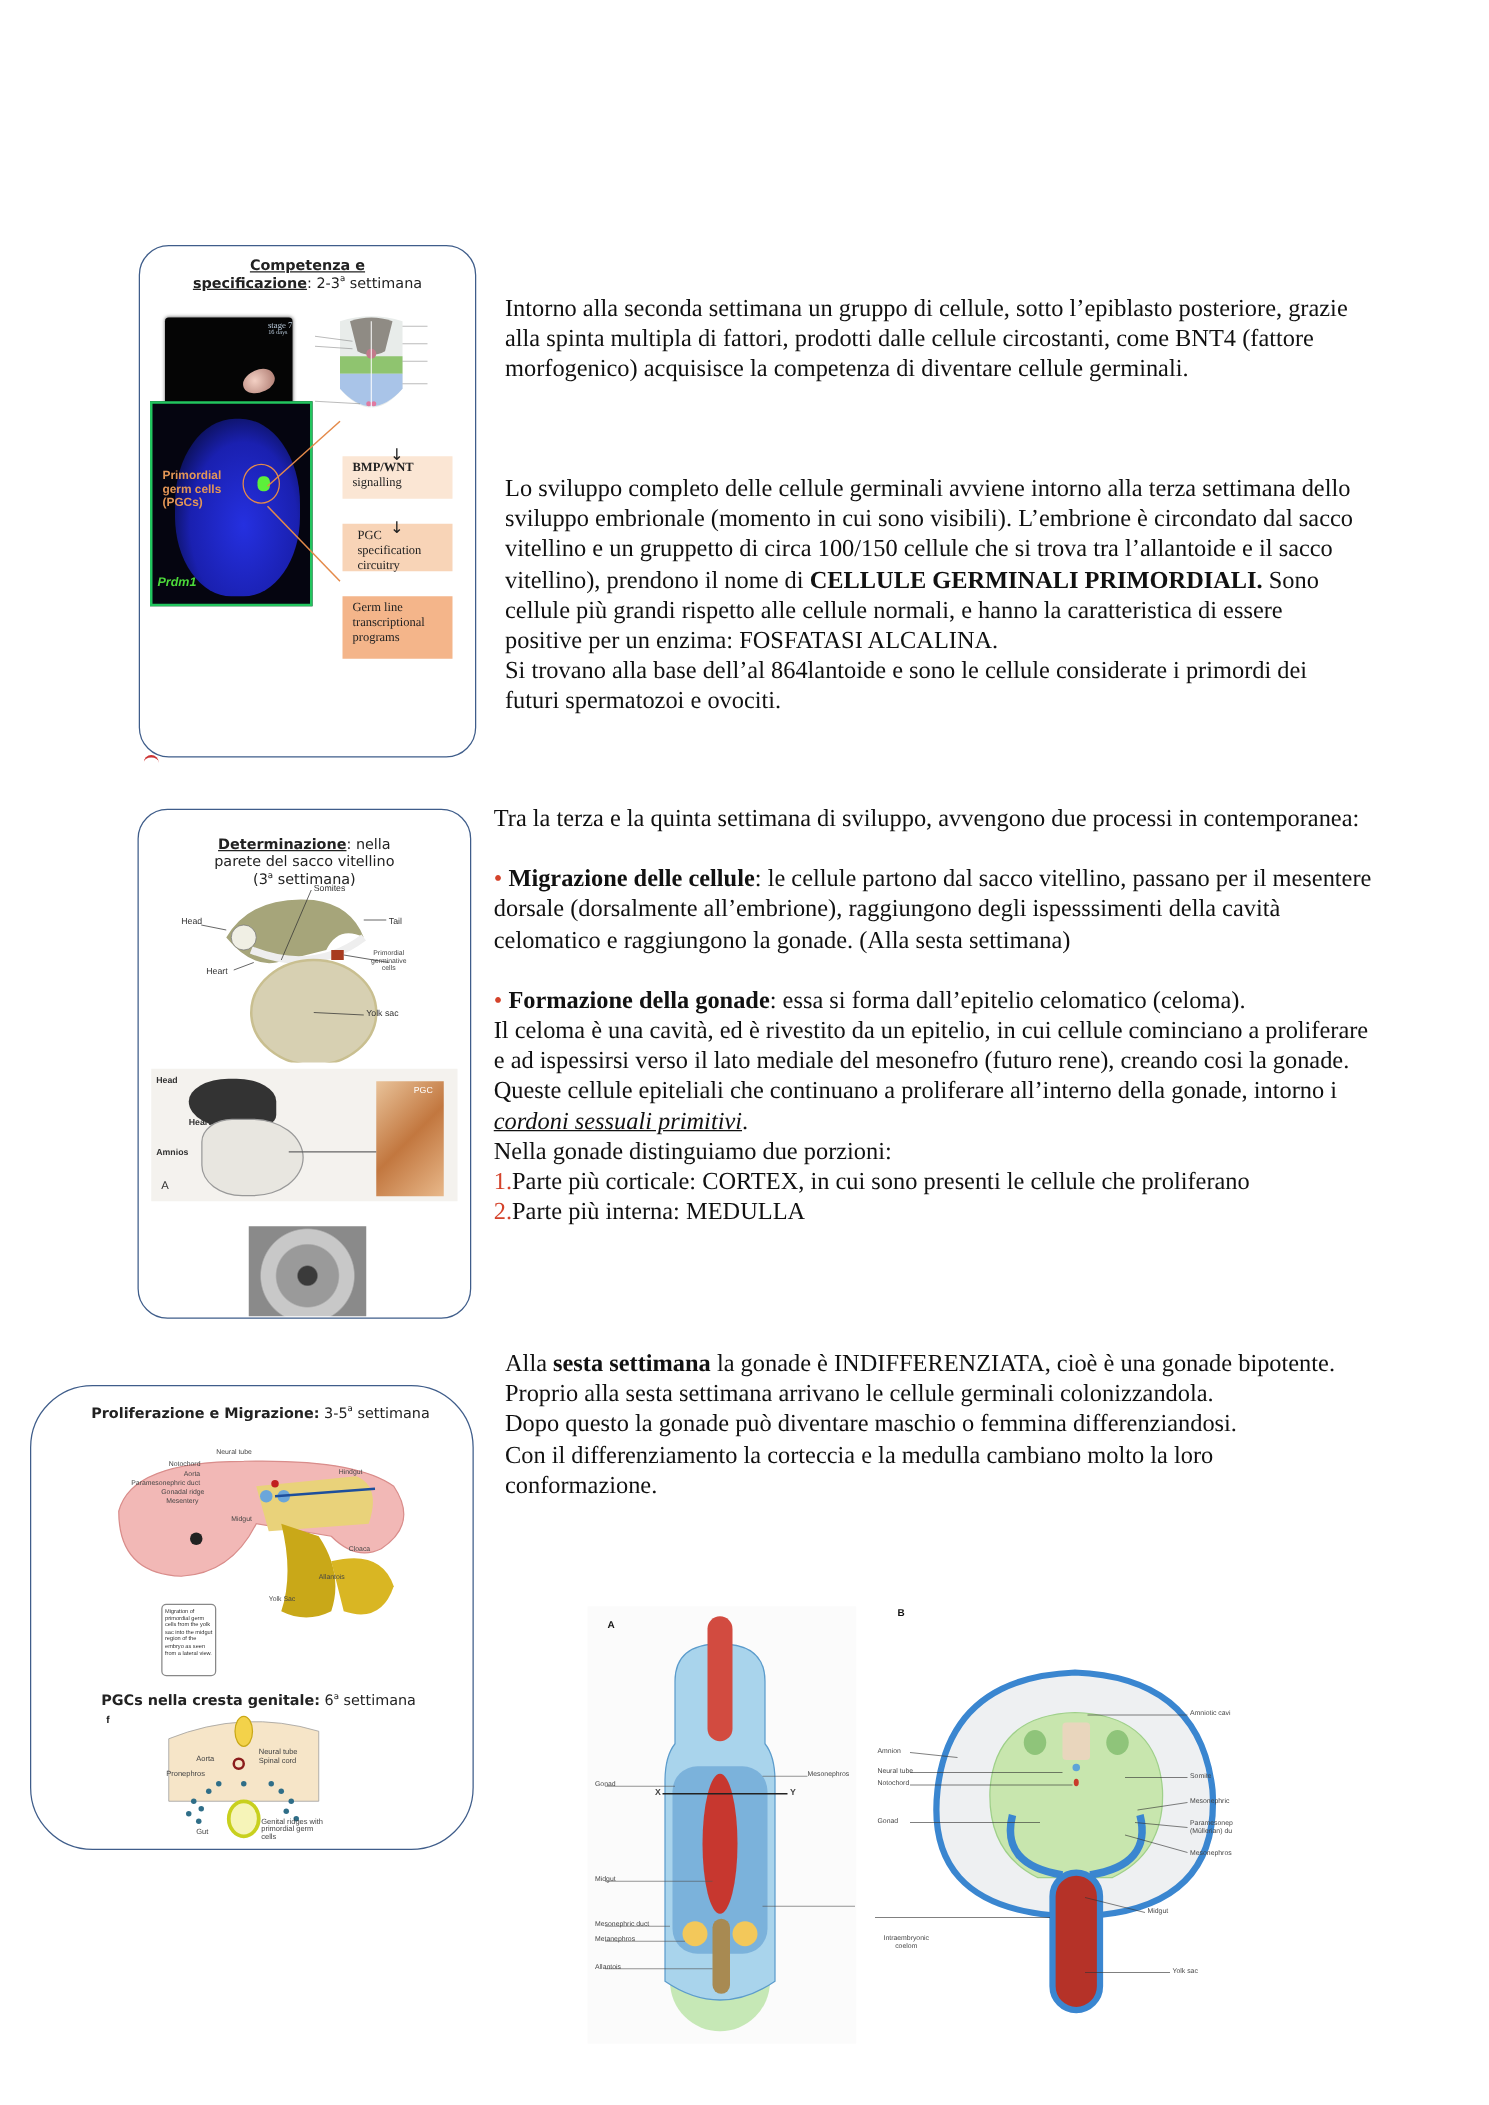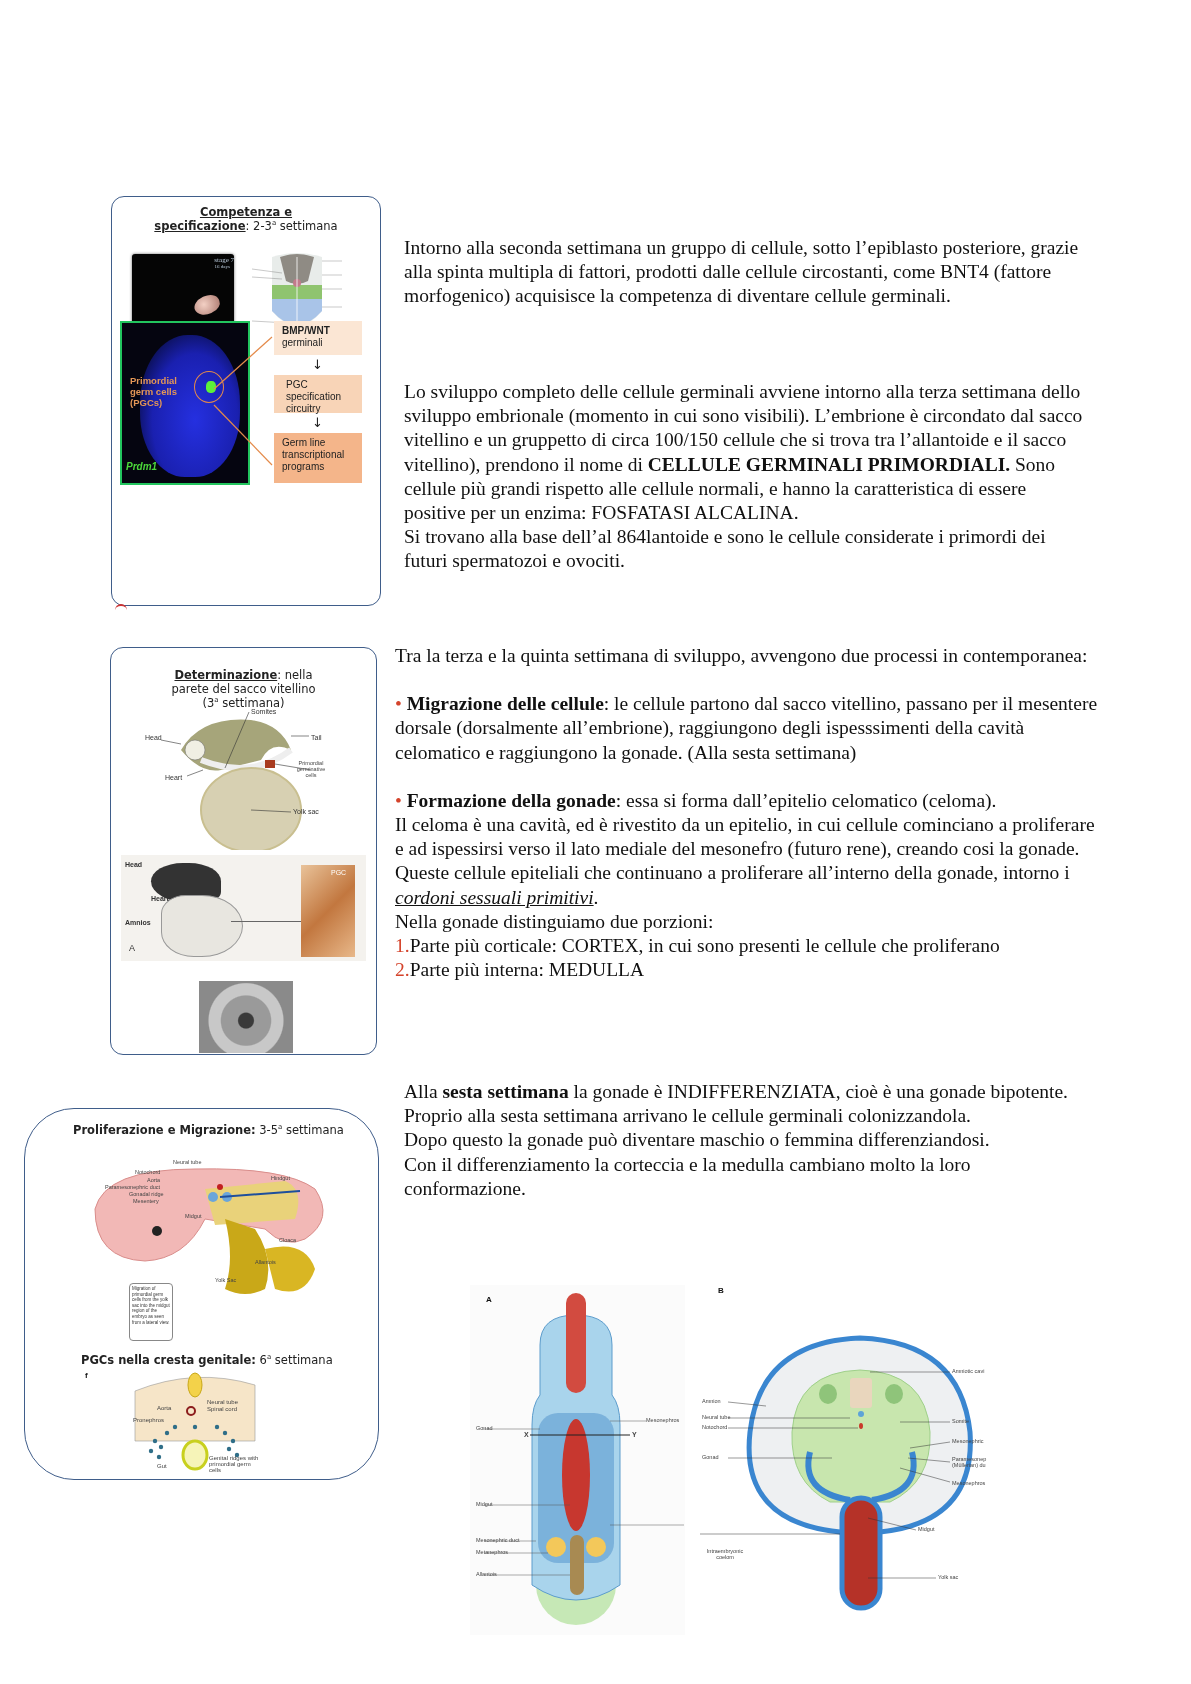--- a/index.html
+++ b/index.html
@@ -1,27 +1,27 @@
 <!DOCTYPE html>
 <html><head>
 <meta charset="utf-8">
 <style>
   html,body{margin:0;padding:0;background:#fff;}
   body{width:1191px;height:1684px;position:relative;overflow:hidden;font-family:"Liberation Serif",serif;color:#111;}
   .abs{position:absolute;}
   .para{font-family:"Liberation Serif",serif;font-size:19.5px;line-height:24.2px;color:#111;white-space:normal;}
   .para b{font-weight:bold;}
   .red{color:#d4432b;}
-  .card{position:absolute;border:1.6px solid #3f5d8a;border-radius:13px;background:#fff;}
+  .card{position:absolute;border:1.6px solid #3f5d8a;border-radius:24px;background:#fff;}
   .ctitle{font-family:"DejaVu Sans","Liberation Sans",sans-serif;font-size:11.5px;color:#222;text-align:center;line-height:14px;}
   .ctitle b{font-weight:bold;}
   .ctitle u{text-decoration:underline;}
   .lbl{position:absolute;font-family:"Liberation Sans",sans-serif;font-size:7px;color:#333;white-space:nowrap;}
   .lblsm{position:absolute;font-family:"Liberation Sans",sans-serif;font-size:5.5px;color:#444;white-space:nowrap;}
-  .flow{position:absolute;font-family:Liberation Sans, sans-serif;font-size:10px;color:#222;line-height:12px;padding:4px 8px;box-sizing:border-box;}
+  .flow{position:absolute;font-family:Liberation Serif, serif;font-size:10px;color:#222;line-height:12px;padding:4px 8px;box-sizing:border-box;margin-top:44px;}
   .arrow{position:absolute;font-family:"DejaVu Sans",sans-serif;font-size:13px;color:#222;}
   sup{font-size:0.6em;vertical-align:super;line-height:0;}
 </style>
 </head>
 <body>
 
 <div class="card" style="left:111px;top:196px;width:268px;height:408px;">
   <div class="ctitle abs" style="left:0;top:8px;width:268px;">
     <div><b><u>Competenza e</u></b></div>
     <div><b><u>specificazione</u></b><span>: 2-3</span><sup>a</sup><span> settimana</span></div>
@@ -58,21 +58,21 @@
     <div class="abs" style="left:84px;top:58px;width:10px;height:12px;background:#5cf03a;border-radius:40%;"></div>
     <div class="abs" style="left:72px;top:48px;width:28px;height:30px;border:1.5px solid #e48a4a;border-radius:50%;"></div>
     <div class="abs" style="left:8px;top:52px;width:58px;font-family:'Liberation Sans',sans-serif;font-size:9.5px;font-weight:bold;color:#e39656;line-height:11px;">Primordial germ cells (PGCs)</div>
     <div class="abs" style="left:4px;top:138px;font-family:'Liberation Sans',sans-serif;font-size:10px;font-style:italic;font-weight:bold;color:#4cd83a;">Prdm1</div>
   </div>
   <svg class="abs" style="left:100px;top:134px;" width="70" height="140">
     <line x1="2" y1="58" x2="60" y2="6" stroke="#e48a4a" stroke-width="1.2"></line>
     <line x1="2" y1="74" x2="60" y2="134" stroke="#e48a4a" stroke-width="1.2"></line>
   </svg>
   <div class="flow" style="left:162px;top:124px;width:88px;height:34px;background:#fbe6d4;">
-    <b>BMP/WNT</b><br><span>germinali</span>
+    <b>BMP/WNT</b><br><span>signalling</span>
   </div>
   <div class="arrow" style="left:200px;top:160px;">↓</div>
   <div class="flow" style="left:162px;top:178px;width:88px;height:38px;background:#f8d4b7;padding-left:12px;">
     <span>PGC specification circuitry</span>
   </div>
   <div class="arrow" style="left:200px;top:218px;">↓</div>
   <div class="flow" style="left:162px;top:236px;width:88px;height:50px;background:#f4b58a;">
     <span>Germ line transcriptional programs</span>
   </div>
 </div>

